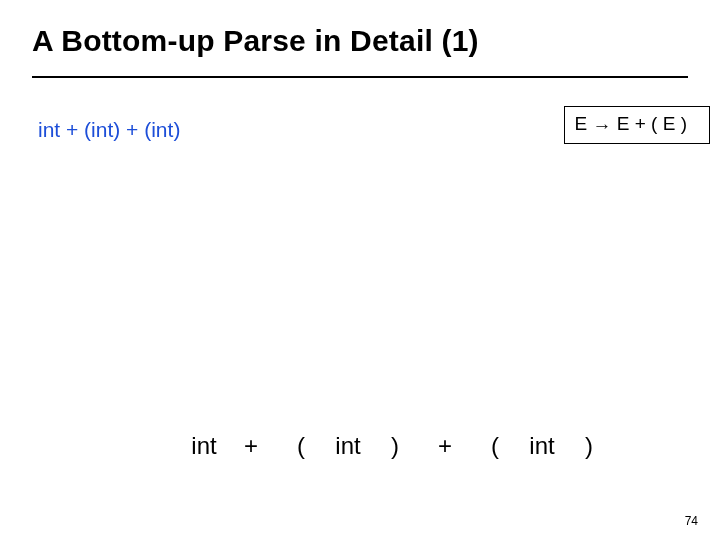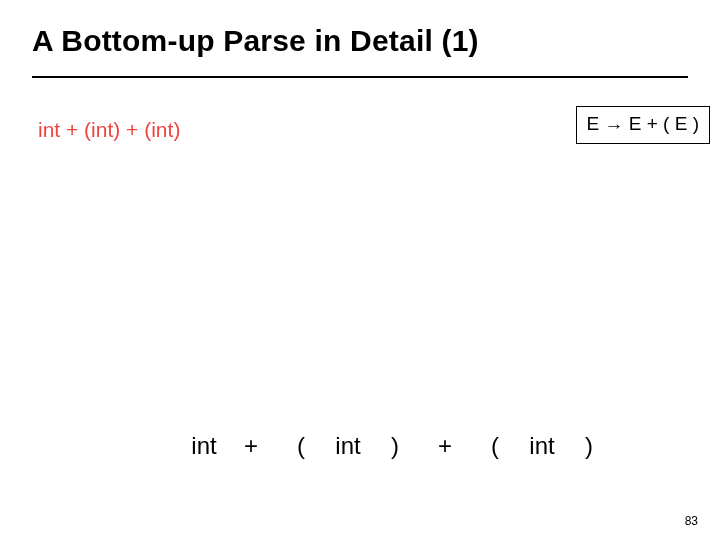--- a/index.html
+++ b/index.html
@@ -31,26 +31,26 @@
     width: 100%;
     margin-bottom: 40px;
   }
   .content-row {
     display: flex;
     justify-content: space-between;
     align-items: flex-start;
   }
   .input-string {
     font-size: 21px;
-    color: #ef4444;
+    color: #1d4ed8;
     margin-left: 6px;
   }
   .grammar-box {
     border: 1.5px solid #000;
-    padding: 4px 10px 6px 10px;
+    padding: 4px 22px 6px 10px;
     font-size: 19px;
     line-height: 1.35;
     min-width: 132px;
     position: absolute;
     right: 10px;
     top: 106px;
     background: #fff;
   }
   .grammar-line {
     white-space: nowrap;
@@ -114,15 +114,15 @@
     <span class="tok-op">+</span>
     <span class="tok-op">(</span>
     <span class="tok-int">int</span>
     <span class="tok-op">)</span>
     <span class="tok-op">+</span>
     <span class="tok-op">(</span>
     <span class="tok-int">int</span>
     <span class="tok-op">)</span>
   </div>
 
-  <div class="pagenum">83</div>
+  <div class="pagenum">74</div>
 
 </div>
 
 </body></html>

